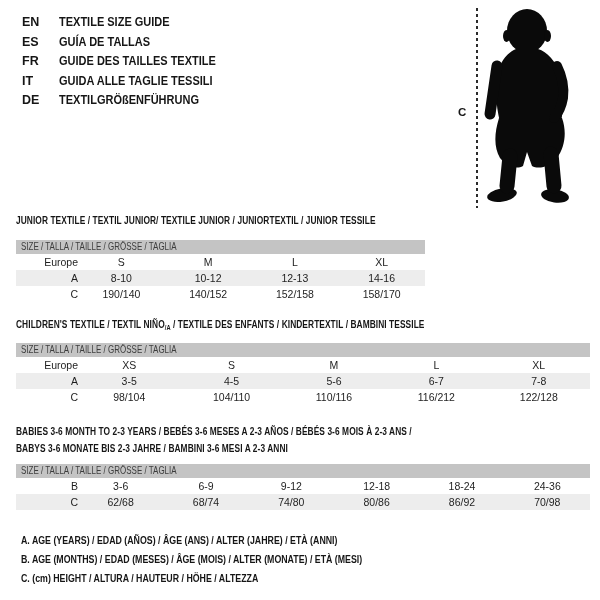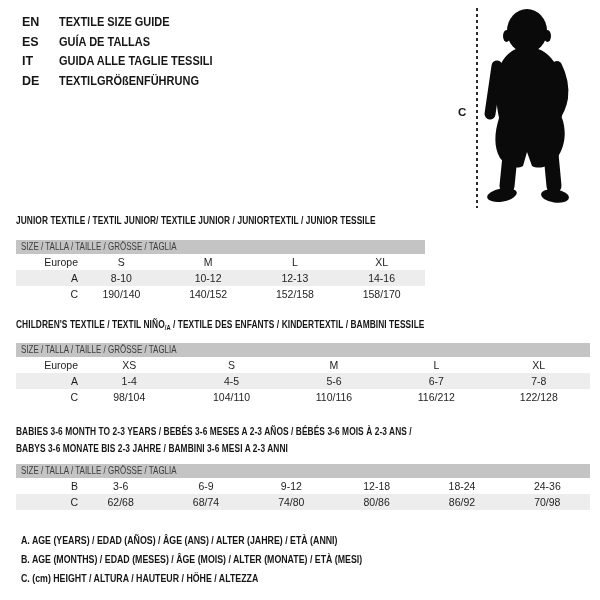--- a/index.html
+++ b/index.html
@@ -56,20 +56,24 @@
 <div class="page">
 
   <div class="lang-block">
     <div class="lang-row">
       <span class="lang-code">EN</span>
       <span class="lang-label">TEXTILE SIZE GUIDE</span>
     </div>
     <div class="lang-row">
       <span class="lang-code">ES</span>
       <span class="lang-label">GUÍA DE TALLAS</span>
+    </div>
+    <div class="lang-row">
+      <span class="lang-code">FR</span>
+      <span class="lang-label">GUIDE DES TAILLES TEXTILE</span>
     </div>
     <div class="lang-row">
       <span class="lang-code">IT</span>
       <span class="lang-label">GUIDA ALLE TAGLIE TESSILI</span>
     </div>
     <div class="lang-row">
       <span class="lang-code">DE</span>
       <span class="lang-label">TEXTILGRÖßENFÜHRUNG</span>
     </div>
   </div>
@@ -153,21 +157,21 @@
           <tr>
         <td class="lbl">Europe</td>
         <td>XS</td>
         <td>S</td>
         <td>M</td>
         <td>L</td>
         <td>XL</td>
       </tr>
       <tr class="striped">
         <td class="lbl">A</td>
-        <td>1-4</td>
+        <td>3-5</td>
         <td>4-5</td>
         <td>5-6</td>
         <td>6-7</td>
         <td>7-8</td>
       </tr>
       <tr>
         <td class="lbl">C</td>
         <td>98/104</td>
         <td>104/110</td>
         <td>110/116</td>

